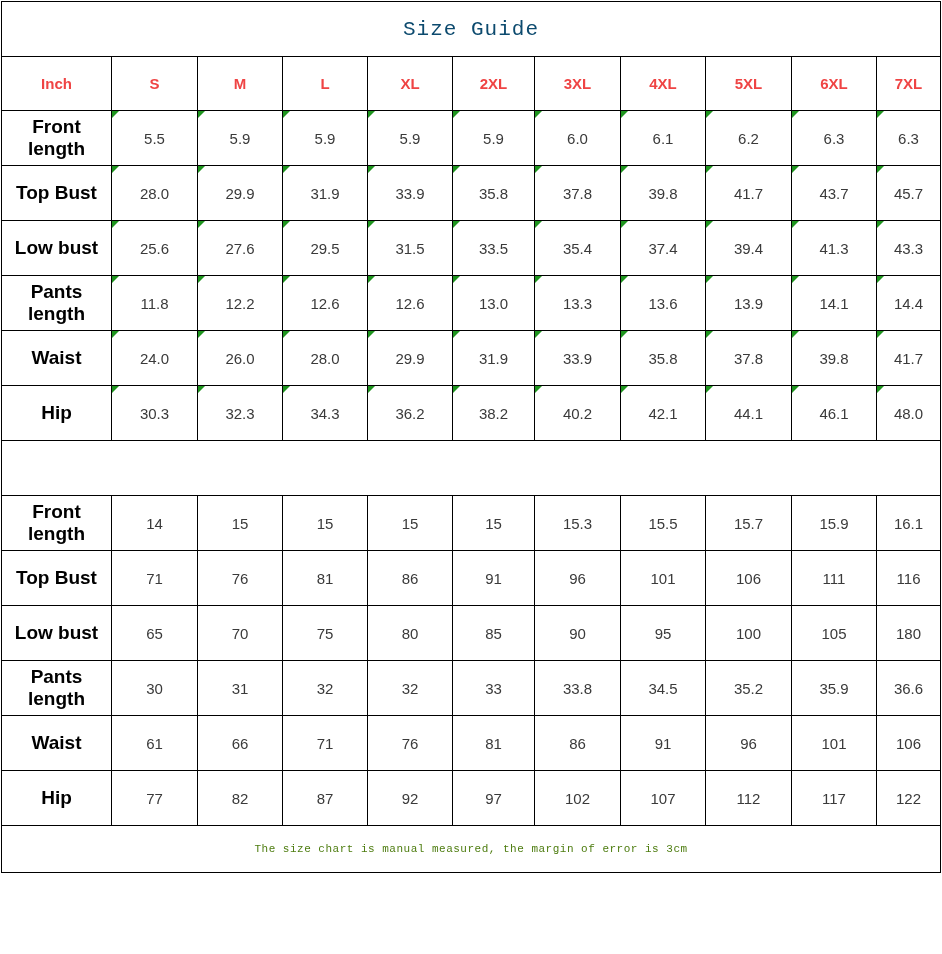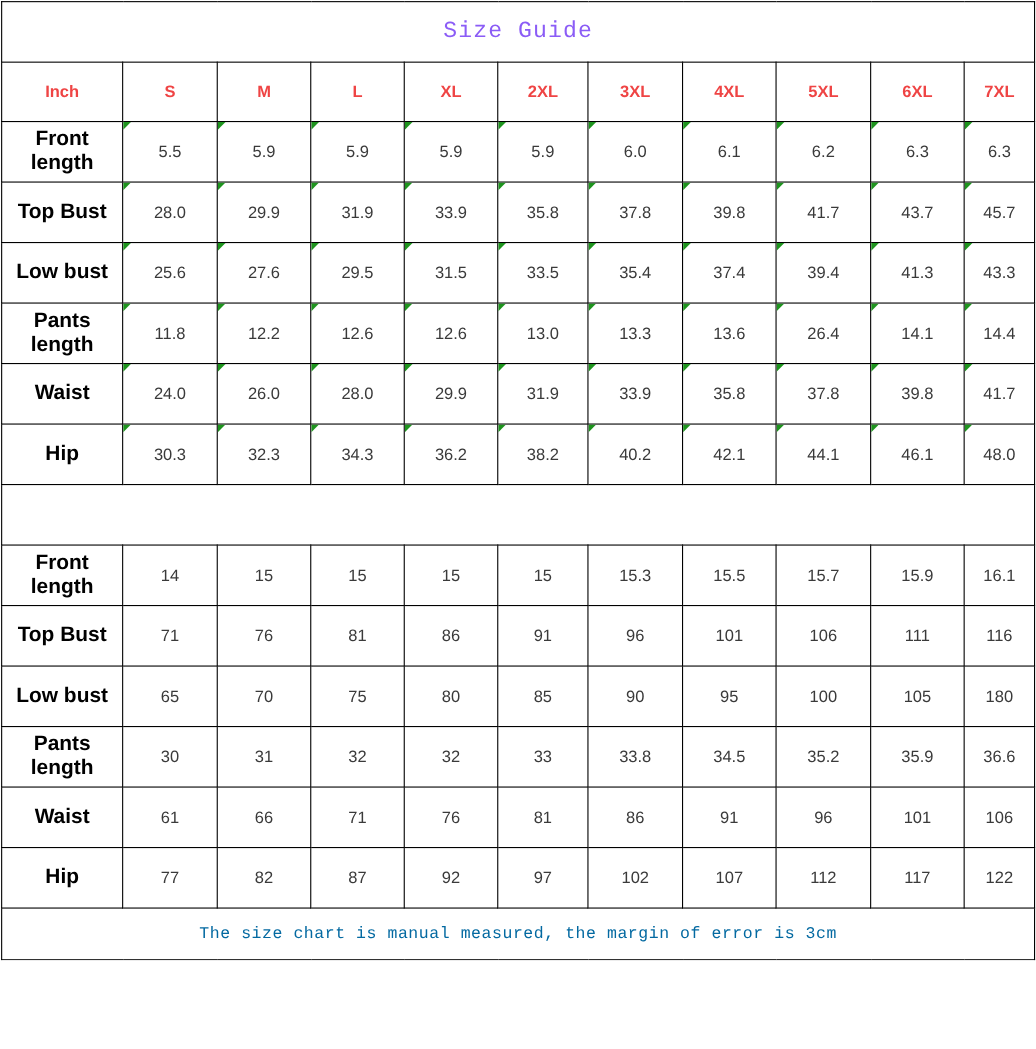--- a/index.html
+++ b/index.html
@@ -23,21 +23,21 @@
     text-align: center;
     vertical-align: middle;
     padding: 0;
     overflow: hidden;
   }
   tr.title-row td {
     height: 54px;
     font-family: "Liberation Mono", monospace;
     font-weight: normal;
     font-size: 21px;
-    color: #8b5cf6;
+    color: #0c4a6e;
     letter-spacing: 1px;
   }
   tr.header-row th {
     height: 53px;
     font-weight: bold;
     font-size: 15px;
     color: #ef4444;
   }
   tr.data-row {
     height: 55px;
@@ -52,22 +52,22 @@
     font-size: 15px;
     color: #3a3a3a;
   }
   tr.gap-row td {
     height: 54px;
     background: #fff;
   }
   tr.footer-row td {
     height: 46px;
     font-family: "Liberation Mono", monospace;
-    font-size: 15px;
-    color: #0369a1;
+    font-size: 11px;
+    color: #4d7c0f;
     letter-spacing: 0.5px;
   }
   td.marked {
     position: relative;
   }
   td.marked::before {
     content: "";
     position: absolute;
     top: 0;
     left: 0;
@@ -155,21 +155,21 @@
         </tr>
         <tr class="data-row">
           <th>Pants length</th>
           <td class="marked">11.8</td>
           <td class="marked">12.2</td>
           <td class="marked">12.6</td>
           <td class="marked">12.6</td>
           <td class="marked">13.0</td>
           <td class="marked">13.3</td>
           <td class="marked">13.6</td>
-          <td class="marked">26.4</td>
+          <td class="marked">13.9</td>
           <td class="marked">14.1</td>
           <td class="marked">14.4</td>
         </tr>
         <tr class="data-row">
           <th>Waist</th>
           <td class="marked">24.0</td>
           <td class="marked">26.0</td>
           <td class="marked">28.0</td>
           <td class="marked">29.9</td>
           <td class="marked">31.9</td>

